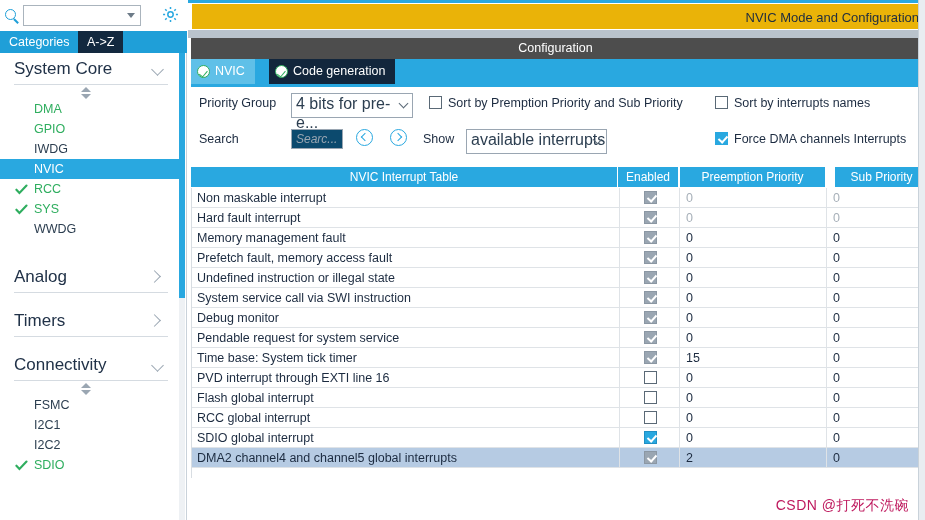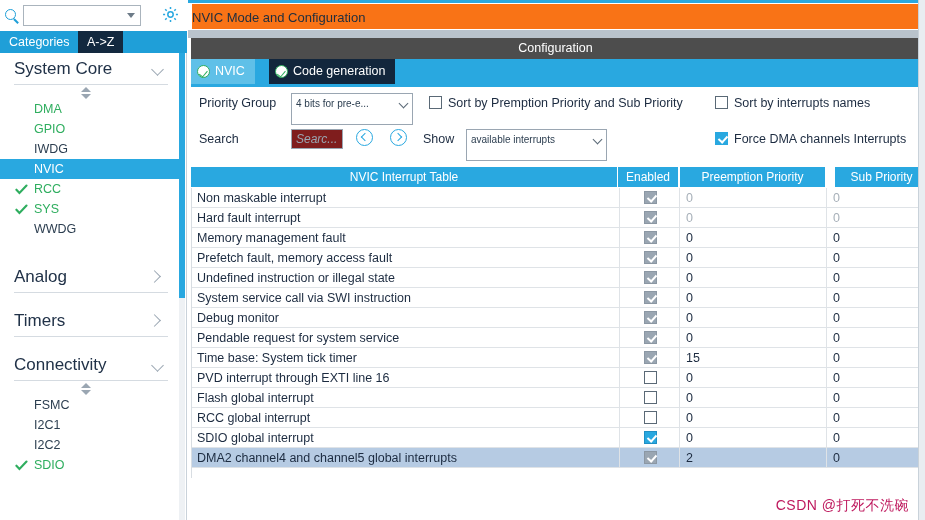--- a/index.html
+++ b/index.html
@@ -112,22 +112,22 @@
   
   #right-panel {
     position: absolute; left: 188px; top: 0; width: 737px; height: 520px;
     background: #ffffff;
   }
   .topbar-blue {
     position: absolute; left: 0; top: 0; width: 737px; height: 3px; background: #29a8e0;
   }
   .mode-title {
     position: absolute; left: 3px; top: 3px; width: 729px; height: 27px;
-    background: #f97316; border: 1px solid #ffffff;
-    text-align: left; line-height: 27px; font-size: 13px; color: #222f3e;
+    background: #eab308; border: 1px solid #ffffff;
+    text-align: right; line-height: 27px; font-size: 13px; color: #222f3e;
   }
   .gap-gray {
     position: absolute; left: 0; top: 30px; width: 737px; height: 8px; background: #b9c3cc;
   }
   .config-band {
     position: absolute; left: 3px; top: 38px; width: 729px; height: 21px;
     background: #4d4d4d; color: #ffffff; text-align: center;
     line-height: 21px; font-size: 12.5px;
   }
   .tabstrip {
@@ -154,31 +154,31 @@
   .tabstrip-under {
     position: absolute; left: 3px; top: 84px; width: 729px; height: 3px; background: #29a8e0;
   }
 
   .opts {
     position: absolute; left: 3px; top: 87px; width: 729px; height: 74px; background: #ffffff;
   }
   .lbl { position: absolute; font-size: 12.5px; color: #1c2b40; }
   .combo {
     position: absolute; border: 1px solid #9aa6b2; background: #ffffff;
-    height: 32px; line-height: 19px; font-size: 10px; color: #2c3e50;
+    height: 25px; line-height: 19px; font-size: 16px; color: #2c3e50;
     padding-left: 4px;
   }
   .combo .cv { position: absolute; left: 4px; top: 0; }
   .combo .chev {
     position: absolute; right: 5px; top: 6px; width: 7px; height: 7px;
     border-right: 1.4px solid #5a6976; border-bottom: 1.4px solid #5a6976;
     transform: rotate(45deg);
   }
   .txtbox {
-    position: absolute; border: 1px solid #9aa6b2; background: #7f1d1d;
+    position: absolute; border: 1px solid #9aa6b2; background: #0c4a6e;
     height: 20px; line-height: 19px; font-size: 12px; color: #9aa6b2;
     font-style: italic; padding-left: 4px;
   }
   .cbx {
     position: absolute; width: 13px; height: 13px;
     border: 1px solid #5a6976; background: #ffffff;
   }
   .cbx.on { background: #29a8e0; border-color: #29a8e0; }
   .cbx.on::after {
     content: ""; position: absolute; left: 3.5px; top: 1px;

